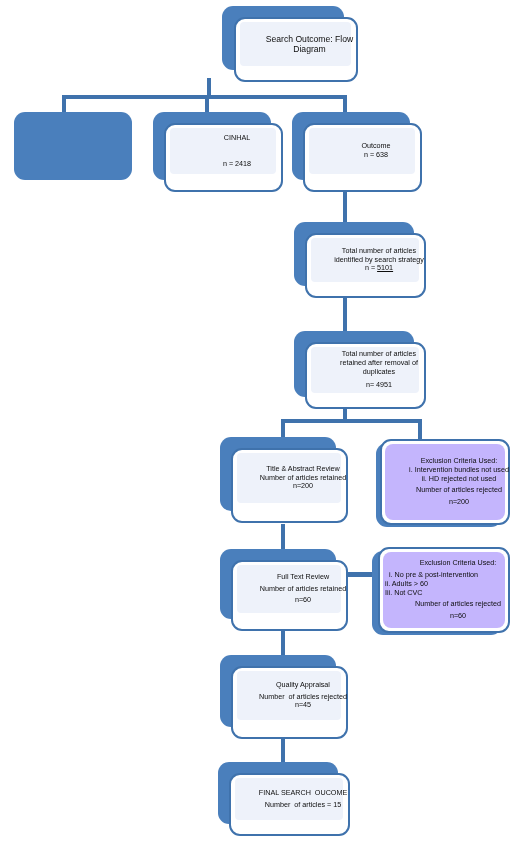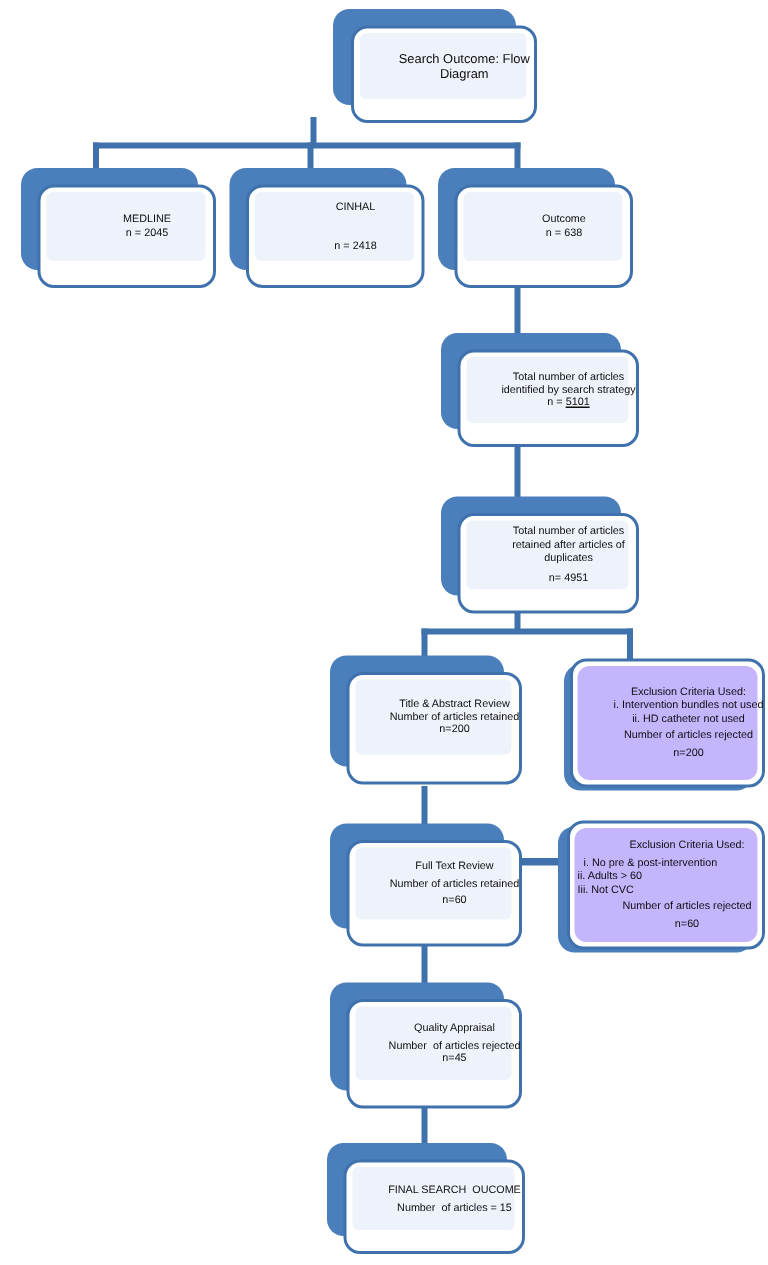--- a/index.html
+++ b/index.html
@@ -110,26 +110,20 @@
     <div class="card" style="left:12px; top:11px; width:124px; height:65px;">
       <div class="panel" style="left:4px; top:3px; right:5px; bottom:14px;">
         <span class="ln fs85">Search Outcome: Flow</span>
         <span class="ln fs85">Diagram</span>
       </div>
     </div>
   </div>
 
   <div class="node" style="left:14px; top:112px; width:130px; height:80px;">
     <div class="plate" style="width:118px; height:68px;"></div>
-    <div class="card" style="left:11px; top:11px; width:119px; height:69px;">
-      <div class="panel" style="left:4px; top:3px; right:5px; bottom:16px;">
-        <span class="ln fs7">MEDLINE</span>
-        <span class="ln fs7">n = 2045</span>
-      </div>
-    </div>
   </div>
 
   <div class="node" style="left:153px; top:112px; width:130px; height:80px;">
     <div class="plate" style="width:118px; height:68px;"></div>
     <div class="card" style="left:11px; top:11px; width:119px; height:69px;">
       <div class="panel" style="left:4px; top:3px; right:5px; bottom:16px;gap:17px;">
         <span class="ln fs7">CINHAL</span>
         <span class="ln fs7">n = 2418</span>
       </div>
     </div>
@@ -154,21 +148,21 @@
         <span class="ln fs7"><span>n = </span><span class="uline">5101</span></span>
       </div>
     </div>
   </div>
 
   <div class="node" style="left:294px; top:331px; width:132px; height:78px;">
     <div class="plate" style="width:120px; height:66px;"></div>
     <div class="card" style="left:11px; top:11px; width:121px; height:67px;">
       <div class="panel" style="left:4px; top:3px; right:5px; bottom:14px;">
         <span class="ln fs7">Total number of articles</span>
-        <span class="ln fs7">retained after articles of</span>
+        <span class="ln fs7">retained after removal of</span>
         <span class="ln fs7">duplicates</span>
         <div class="gap"></div>
         <span class="ln fs7">n= 4951</span>
       </div>
     </div>
   </div>
 
   <div class="node" style="left:220px; top:437px; width:128px; height:86px;">
     <div class="plate" style="width:116px; height:74px;"></div>
     <div class="card" style="left:11px; top:11px; width:117px; height:75px;">
@@ -179,21 +173,21 @@
       </div>
     </div>
   </div>
 
   <div class="node excl" style="left:376px; top:437px; width:134px; height:92px;">
     <div class="plate" style="left:0px; top:6px; width:126px; height:84px;"></div>
     <div class="card" style="left:4px; top:2px; width:130px; height:86px;">
       <div class="panel" style="left:3px; top:3px; right:3px; bottom:3px;">
         <span class="ln fs7">Exclusion Criteria Used:</span>
         <span class="ln fs7">i. Intervention bundles not used</span>
-        <span class="ln fs7">ii. HD catheter not used</span>
+        <span class="ln fs7">ii. HD rejected not used</span>
         <div class="gap-sm"></div>
         <span class="ln fs7">Number of articles rejected</span>
         <div class="gap-sm"></div>
         <span class="ln fs7">n=200</span>
       </div>
     </div>
   </div>
 
   <div class="node" style="left:220px; top:549px; width:128px; height:82px;">
     <div class="plate" style="width:116px; height:70px;"></div>

